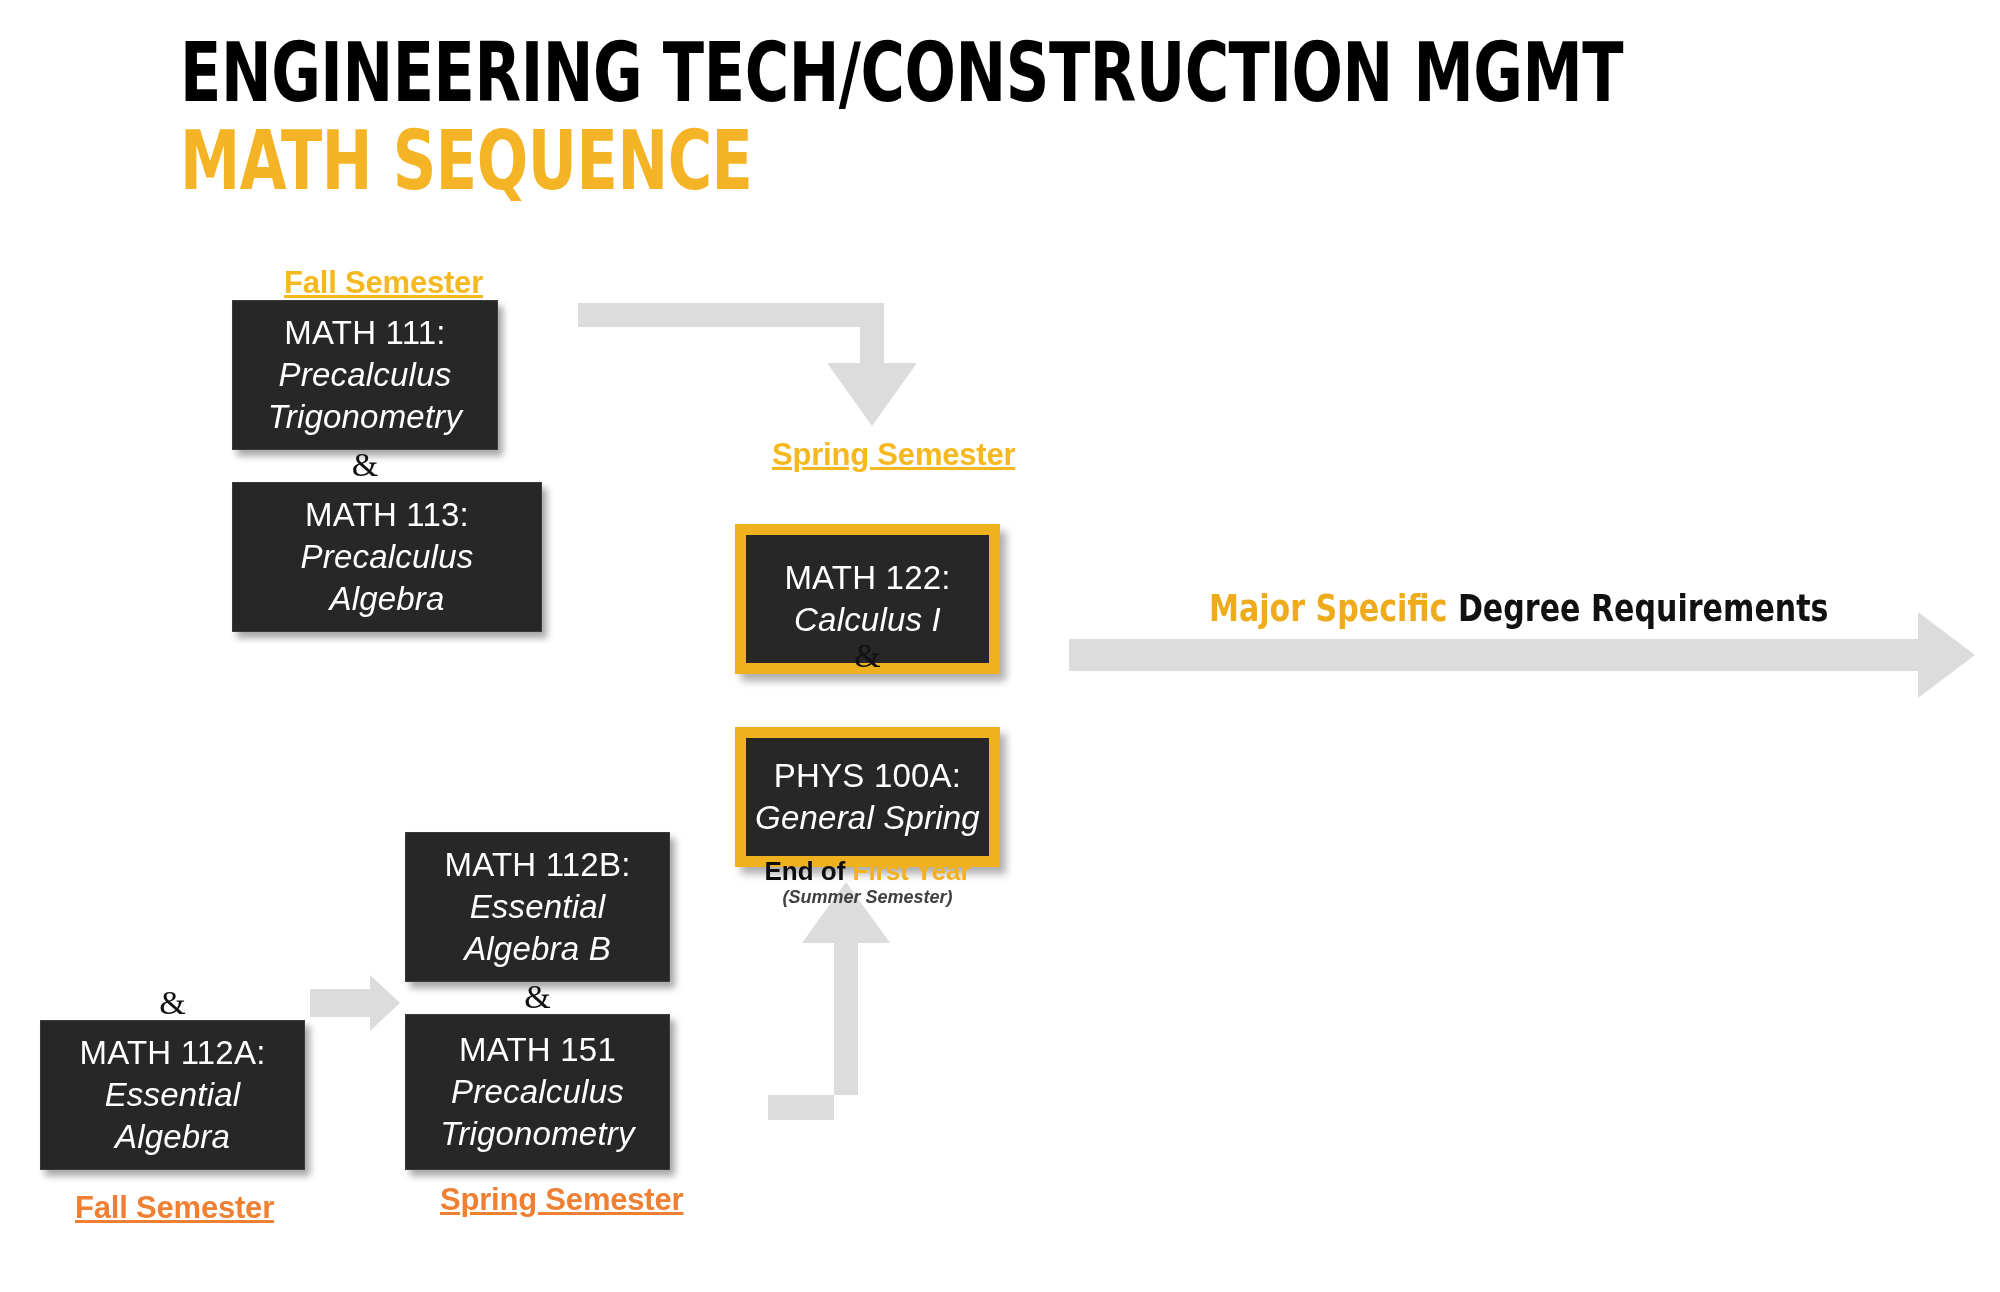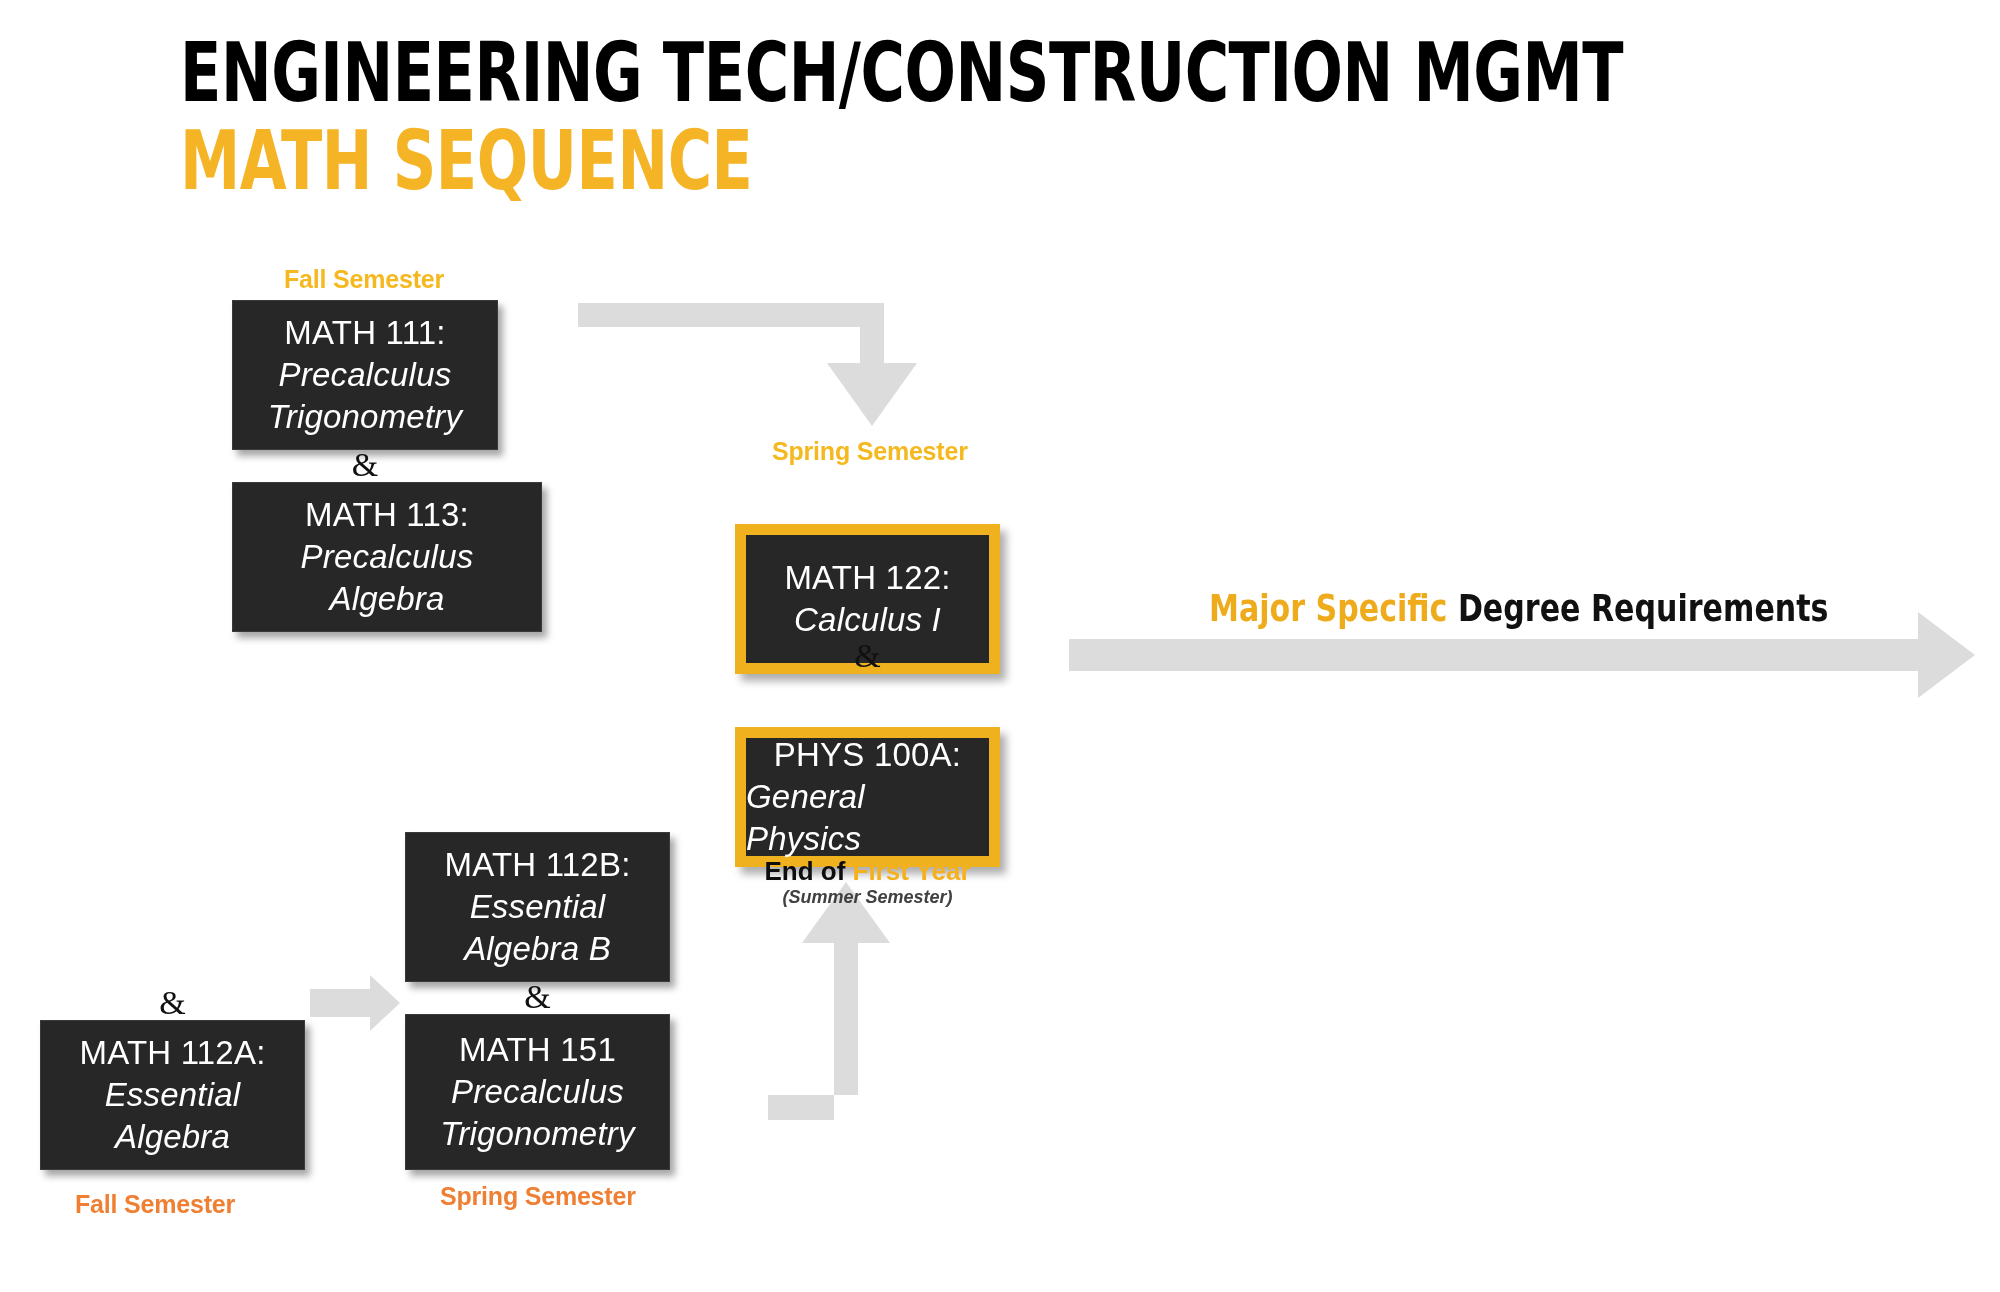--- a/index.html
+++ b/index.html
@@ -30,21 +30,21 @@
   
   .course-box{
     position:absolute;
     box-sizing:border-box;
     background:#272727;
     color:#ffffff;
     display:flex;
     flex-direction:column;
     align-items:center;
     justify-content:center;
-    text-align:left;
+    text-align:right;
     box-shadow:5px 6px 7px rgba(0,0,0,0.35);
     border:1px solid #3a3a3a;
   }
   .course-box.highlight{
     border:11px solid #efb11d;
     box-shadow:6px 7px 8px rgba(0,0,0,0.32);
     background:#272727;
     margin-top:44px;
   }
   .course-box.highlight .inner{
@@ -55,22 +55,23 @@
   .code{
     font-size:33px;font-weight:400;line-height:1.28;letter-spacing:0.2px;
   }
   .name{
     font-size:33px;font-style:italic;font-weight:400;line-height:1.28;letter-spacing:0.2px;
   }
 
   
   .sem-label{
     position:absolute;
-    font-size:25px;font-weight:bold;white-space:nowrap;
+    font-size:31px;font-weight:bold;white-space:nowrap;
     letter-spacing:-0.2px;
+    text-decoration:underline;
   }
   .sem-gold{color:#f5b91f;}
   .sem-orange{color:#ee7f33;}
 
   
   .amp{
     position:absolute;
     font-size:34px;color:#111;
     font-family:"Liberation Serif","DejaVu Serif",serif;
     text-align:center;white-space:nowrap;
@@ -142,21 +143,21 @@
       <div class="code">MATH 122:</div>
       <div class="name">Calculus I</div>
     </div>
   </div>
 
   <div class="amp" style="left:735px;top:637px;width:265px;">&amp;</div>
 
   <div class="course-box highlight" style="left:735px;top:683px;width:265px;height:140px;">
     <div class="inner">
       <div class="code">PHYS 100A:</div>
-      <div class="name">General Physics</div>
+      <div class="name">General Spring</div>
     </div>
   </div>
 
   <div class="eoy" style="left:735px;top:856px;width:265px;">
     <div class="r1"><span class="blk">End of </span><span class="gld">First Year</span></div>
     <div class="r2">(Summer Semester)</div>
   </div>
 
   <div class="degreq" style="left:1209px;top:586px;">
     <span class="gld">Major Specific</span><span class="blk"> Degree Requirements</span>

